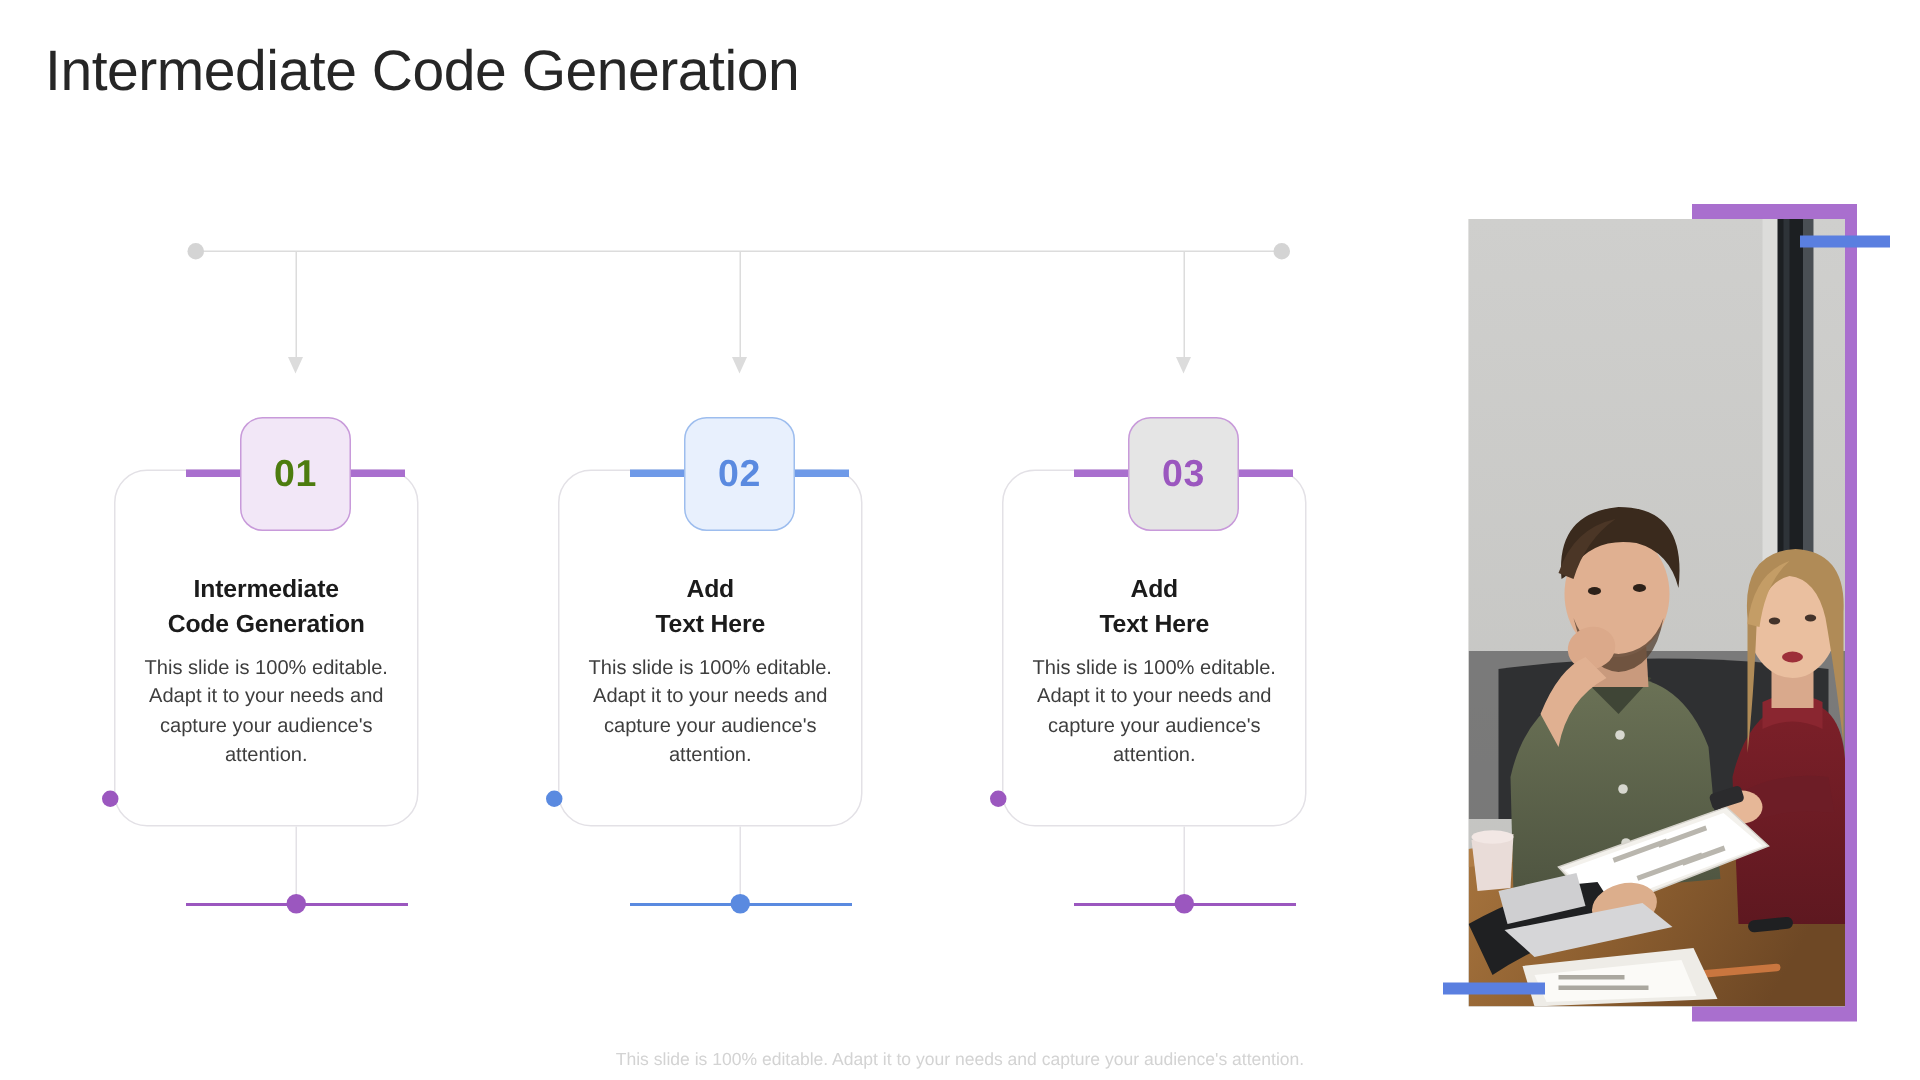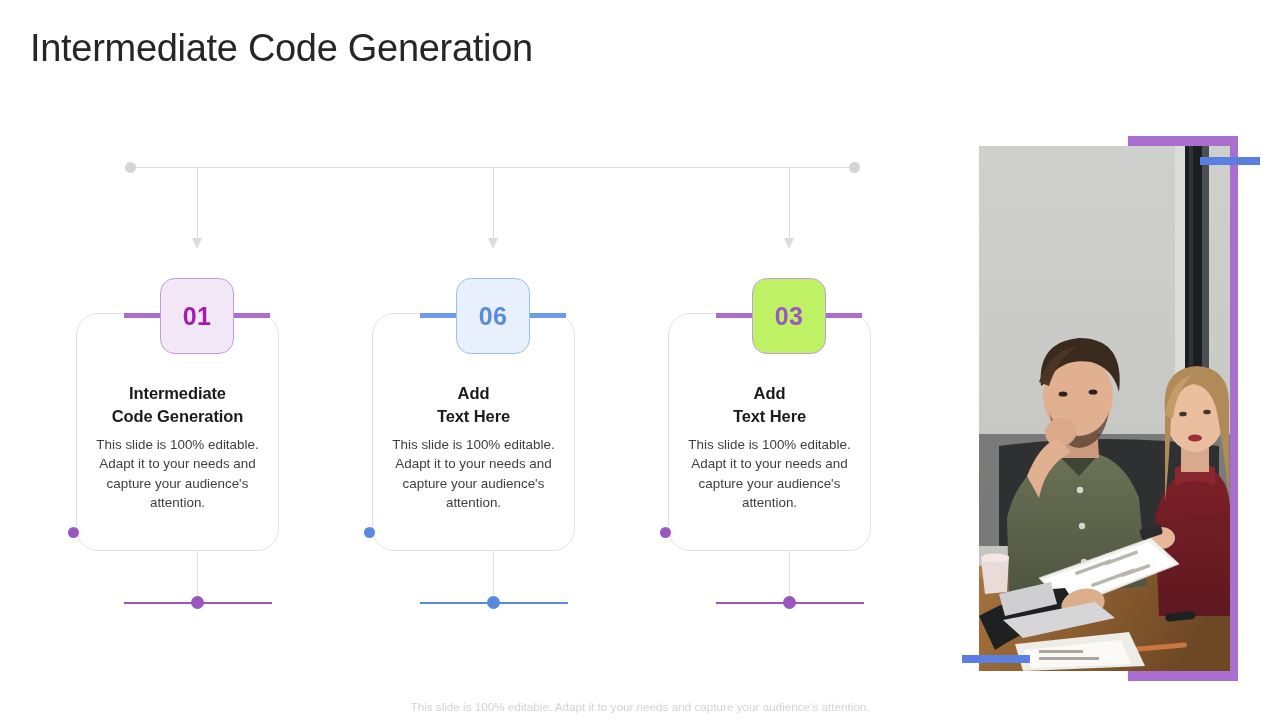--- a/index.html
+++ b/index.html
@@ -239,55 +239,55 @@
 <div class="card" style="left:76px">
   <div class="card-text">
     <div class="card-heading">Intermediate
 Code Generation</div>
     <div class="card-body">This slide is 100% editable. Adapt it to your needs and capture your audience's attention.</div>
   </div>
 </div>
 <div class="card-corner-dot" style="left:68px;background:#9b57bf"></div>
 <div class="badge-bar" style="left:124px;background:#a96fce"></div>
 <div class="badge-bar" style="left:216px;background:#a96fce"></div>
-<div class="badge" style="left:160px;background:#f2e7f7;border:1.5px solid #c89ada;color:#a21caf">
+<div class="badge" style="left:160px;background:#f2e7f7;border:1.5px solid #c89ada;color:#4d7c0f">
   <span>01</span>
 </div>
 <div class="drop" style="left:197px"></div>
 <div class="bottom-bar" style="left:124px;background:#9b57bf"></div>
 <div class="bottom-dot" style="left:191px;background:#9b57bf"></div>
 
 <div class="card" style="left:372px">
   <div class="card-text">
     <div class="card-heading">Add
 Text Here</div>
     <div class="card-body">This slide is 100% editable. Adapt it to your needs and capture your audience's attention.</div>
   </div>
 </div>
 <div class="card-corner-dot" style="left:364px;background:#5a8ae0"></div>
 <div class="badge-bar" style="left:420px;background:#6f9ae8"></div>
 <div class="badge-bar" style="left:512px;background:#6f9ae8"></div>
 <div class="badge" style="left:456px;background:#e8f0fd;border:1.5px solid #9dbdee;color:#5a8ae0">
-  <span>06</span>
+  <span>02</span>
 </div>
 <div class="drop" style="left:493px"></div>
 <div class="bottom-bar" style="left:420px;background:#5a8ae0"></div>
 <div class="bottom-dot" style="left:487px;background:#5a8ae0"></div>
 
 <div class="card" style="left:668px">
   <div class="card-text">
     <div class="card-heading">Add
 Text Here</div>
     <div class="card-body">This slide is 100% editable. Adapt it to your needs and capture your audience's attention.</div>
   </div>
 </div>
 <div class="card-corner-dot" style="left:660px;background:#9b57bf"></div>
 <div class="badge-bar" style="left:716px;background:#a96fce"></div>
 <div class="badge-bar" style="left:808px;background:#a96fce"></div>
-<div class="badge" style="left:752px;background:#bef264;border:1.5px solid #c89ada;color:#9b57bf">
+<div class="badge" style="left:752px;background:#e5e5e5;border:1.5px solid #c89ada;color:#9b57bf">
   <span>03</span>
 </div>
 <div class="drop" style="left:789px"></div>
 <div class="bottom-bar" style="left:716px;background:#9b57bf"></div>
 <div class="bottom-dot" style="left:783px;background:#9b57bf"></div>
 
 <div class="photo-frame-border"></div>
 
 <div class="photo">
   <svg width="251" height="525" viewBox="0 0 251 525" xmlns="http://www.w3.org/2000/svg">

